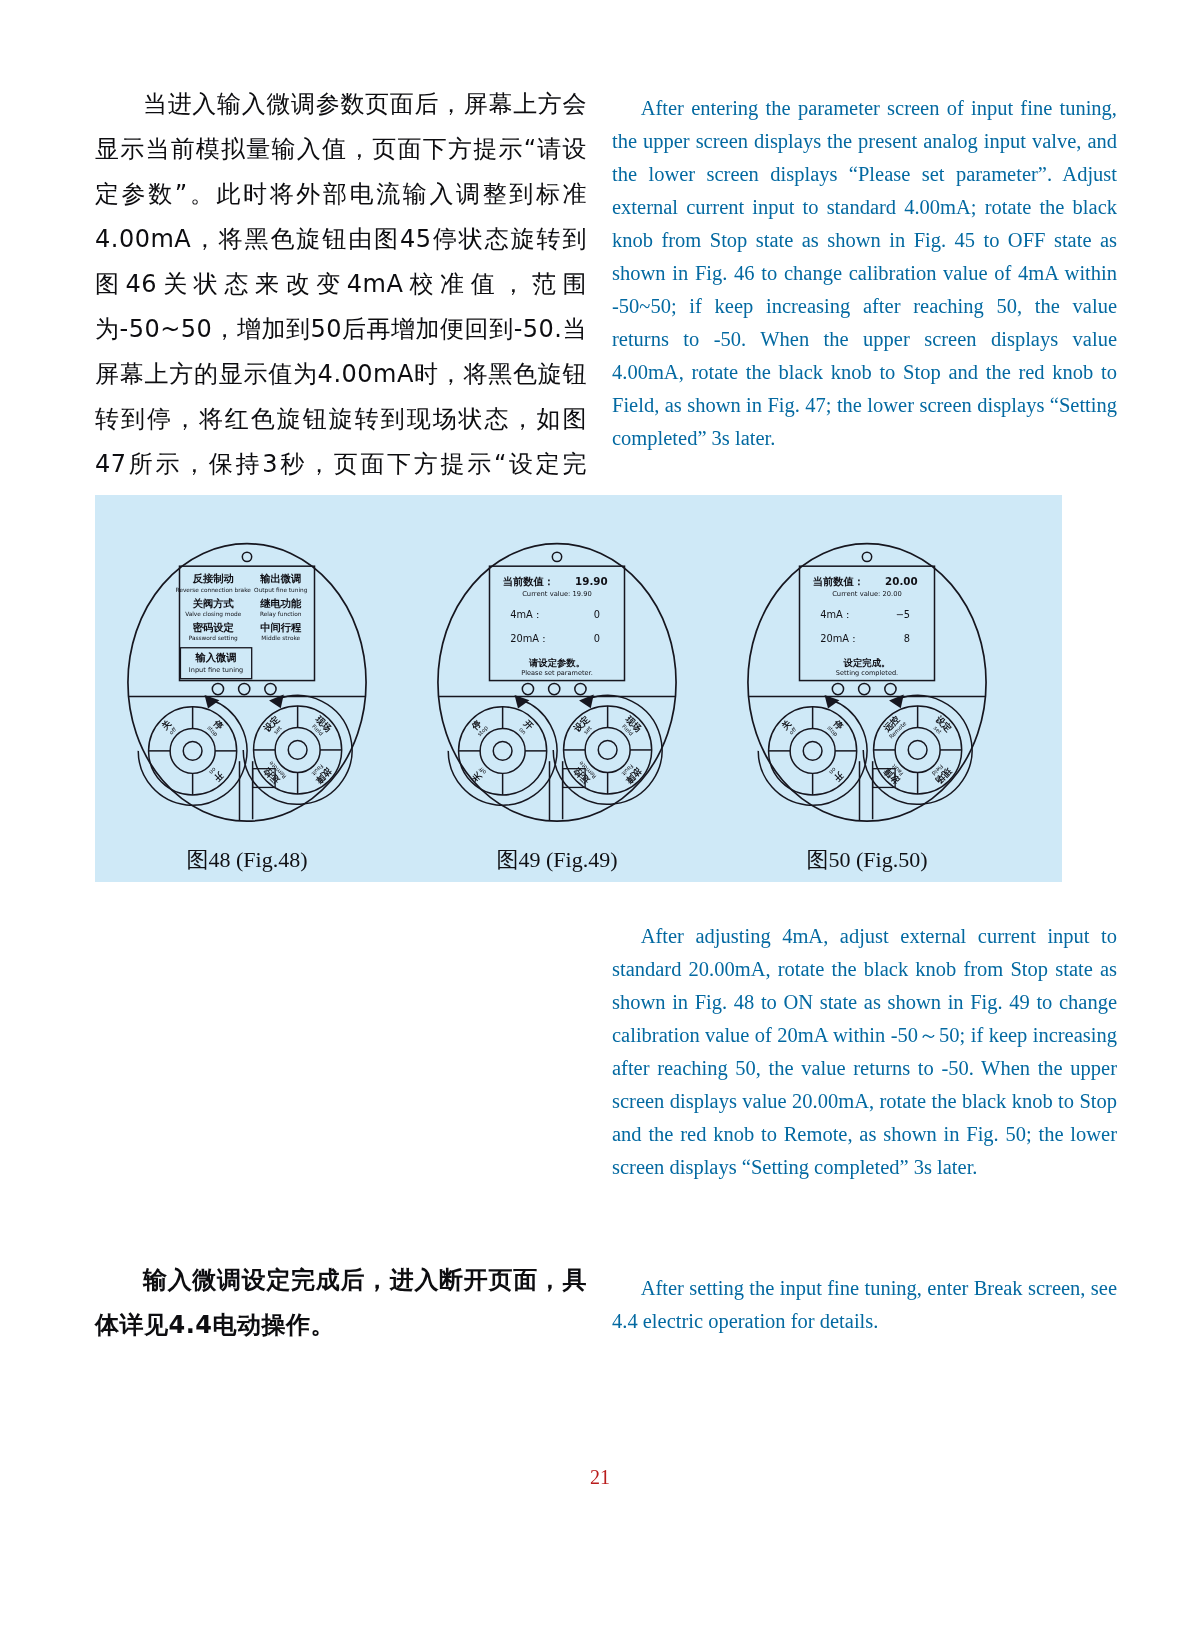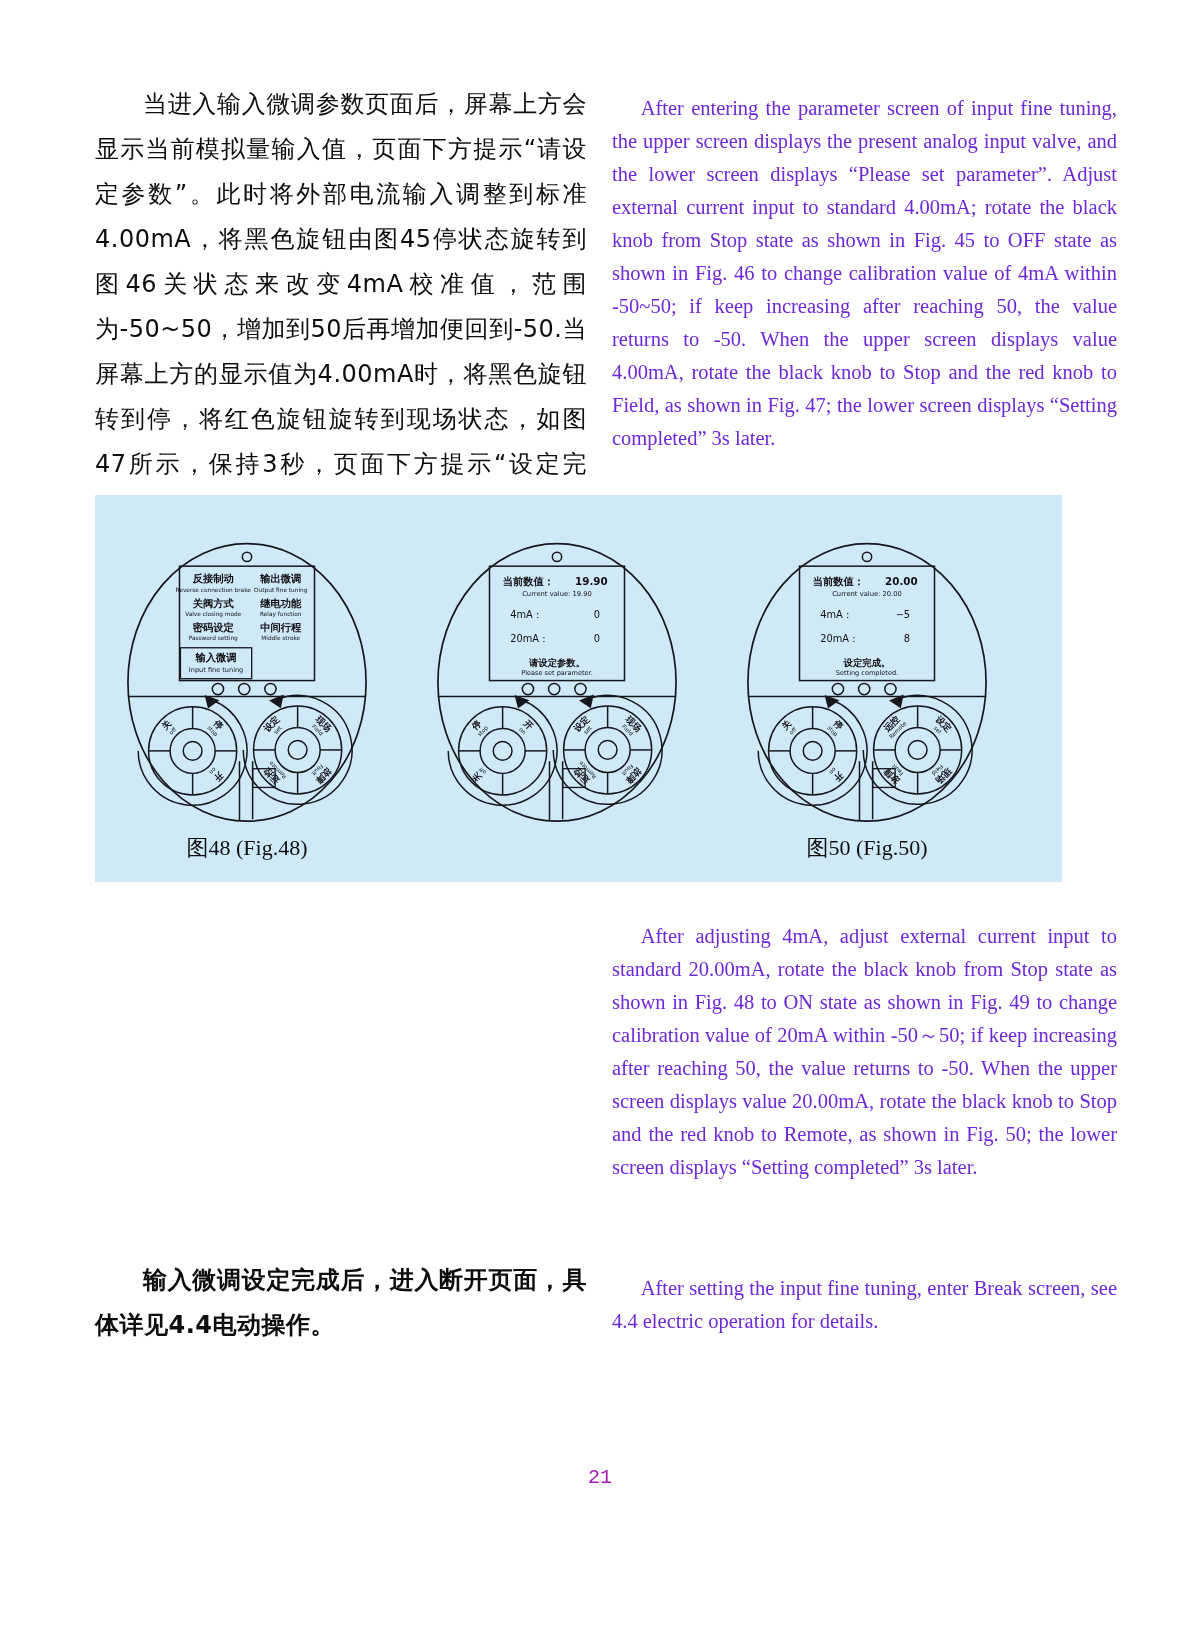--- a/index.html
+++ b/index.html
@@ -1,35 +1,35 @@
 <!DOCTYPE html>
 <html><head>
 <meta charset="utf-8">
 <style>
   html,body{margin:0;padding:0;background:#e8e8e8;}
   .page{position:relative;width:1200px;height:1628px;margin:0 auto;background:#ffffff;overflow:hidden;
         color:#101014;}
   .para{position:absolute;text-align:justify;}
   .zh{font-family:"DejaVu Sans",sans-serif;font-size:24px;line-height:45px;text-indent:2em;
       letter-spacing:0.5px;color:#0d0d10;}
-  .en{font-family:"Liberation Serif",serif;font-size:20.5px;line-height:33px;text-indent:1.4em;color:#6d28d9;}
+  .en{font-family:"Liberation Serif",serif;font-size:20.5px;line-height:33px;text-indent:1.4em;color:#0369a1;}
   .pos-zh1{left:95px;top:82px;width:492px;}
   .pos-en1{left:612px;top:92px;width:505px;}
   .pos-zh2{left:95px;top:912px;width:492px;}
   .pos-zh3{left:95px;top:1258px;width:492px;font-weight:bold;}
   .pos-en2{left:612px;top:920px;width:505px;}
   .pos-en3{left:612px;top:1262px;width:505px;margin-top:10px;}
   .figure-strip{position:absolute;left:95px;top:495px;width:967px;height:387px;}
   .fig{position:absolute;top:28px;width:300px;text-align:center;}
   .fig svg{display:block;width:300px;height:302px;margin:0 auto;}
   .fig-0{left:2px;} .fig-1{left:312px;} .fig-2{left:622px;}
-  .caption{margin-top:8px;font-family:"Liberation Serif","DejaVu Sans",serif;font-size:22px;
+  .caption{margin-top:20px;font-family:"Liberation Serif","DejaVu Sans",serif;font-size:22px;
            color:#101014;text-align:center;}
   .page-num{position:absolute;left:0;top:1466px;width:100%;text-align:center;
-            font-family:Liberation Mono, monospace;font-size:20px;color:#a21caf;}
+            font-family:Liberation Serif, serif;font-size:20px;color:#b91c1c;}
 </style>
 </head>
 <body>
 
 <div class="page">
 
   <div class="para zh pos-zh1">当进入输入微调参数页面后，屏幕上方会显示当前模拟量输入值，页面下方提示“请设定参数”。此时将外部电流输入调整到标准4.00mA，将黑色旋钮由图45停状态旋转到图46关状态来改变4mA校准值，范围为-50~50，增加到50后再增加便回到-50.当屏幕上方的显示值为4.00mA时，将黑色旋钮转到停，将红色旋钮旋转到现场状态，如图47所示，保持3秒，页面下方提示“设定完成”。</div>
   <div class="para en pos-en1">After entering the parameter screen of input fine tuning, the upper screen displays the present analog input valve, and the lower screen displays “Please set parameter”. Adjust external current input to standard 4.00mA; rotate the black knob from Stop state as shown in Fig. 45 to OFF state as shown in Fig. 46 to change calibration value of 4mA within -50~50; if keep increasing after reaching 50, the value returns to -50. When the upper screen displays value 4.00mA, rotate the black knob to Stop and the red knob to Field, as shown in Fig. 47; the lower screen displays “Setting completed” 3s later.</div>
 
   <div class="figure-strip" style="background: rgb(207, 233, 247); text-decoration: underline;">
@@ -186,20 +186,21 @@
             <g transform="translate(188.9 267.1) rotate(-135)">
               <text x="0" y="-0.5" font-size="9.5" fill="#101016" text-anchor="middle" font-weight="bold" font-family="&quot;DejaVu Sans&quot;,&quot;Liberation Sans&quot;,sans-serif">远控</text>
               <text x="0" y="7.5" font-size="6" fill="#101016" text-anchor="middle" font-weight="normal" font-family="&quot;DejaVu Sans&quot;,&quot;Liberation Sans&quot;,sans-serif">Remote</text>
             </g>
             <g transform="translate(239.1 267.1) rotate(135)">
               <text x="0" y="-0.5" font-size="9.5" fill="#101016" text-anchor="middle" font-weight="bold" font-family="&quot;DejaVu Sans&quot;,&quot;Liberation Sans&quot;,sans-serif">故障</text>
               <text x="0" y="7.5" font-size="6" fill="#101016" text-anchor="middle" font-weight="normal" font-family="&quot;DejaVu Sans&quot;,&quot;Liberation Sans&quot;,sans-serif">Fault</text>
             </g>
           </g>
         </svg>
+      <div class="caption">图49 (Fig.49)</div>
     </div>
     <div class="fig fig-2">
       <svg viewBox="0 0 320 322">
           <ellipse cx="160" cy="170" rx="127" ry="148" fill="none" stroke="#16161f" stroke-width="1.8"></ellipse>
           <circle cx="160" cy="36" r="5" fill="none" stroke="#16161f" stroke-width="1.6"></circle>
           <g>
             <rect x="88" y="46" width="144" height="122" fill="none" stroke="#16161f" stroke-width="1.6"></rect>
             <text x="102" y="66" font-size="11" fill="#101016" text-anchor="start" font-weight="bold" font-family="&quot;DejaVu Sans&quot;,&quot;Liberation Sans&quot;,sans-serif">当前数值：</text>
             <text x="214" y="66" font-size="11" fill="#101016" text-anchor="end" font-weight="bold" font-family="&quot;DejaVu Sans&quot;,&quot;Liberation Sans&quot;,sans-serif">20.00</text>
             <text x="160" y="78" font-size="7.2" fill="#101016" text-anchor="middle" font-weight="normal" font-family="&quot;DejaVu Sans&quot;,&quot;Liberation Sans&quot;,sans-serif">Current value: 20.00</text>

